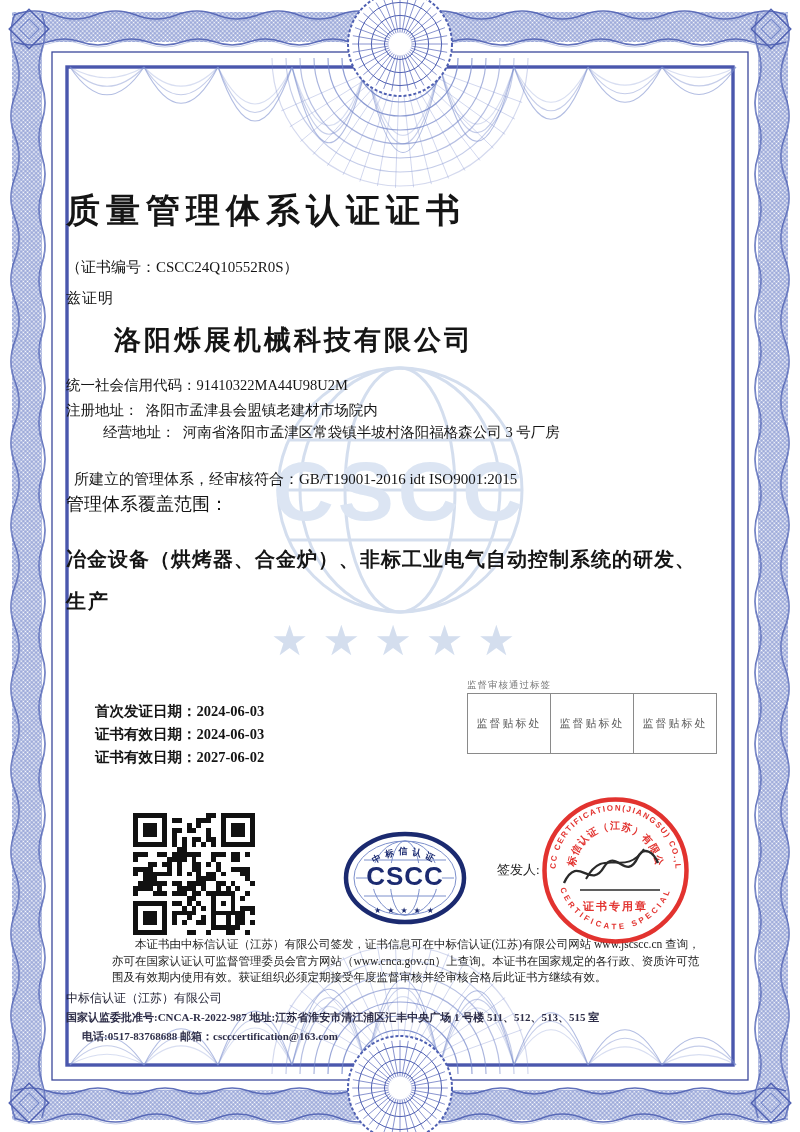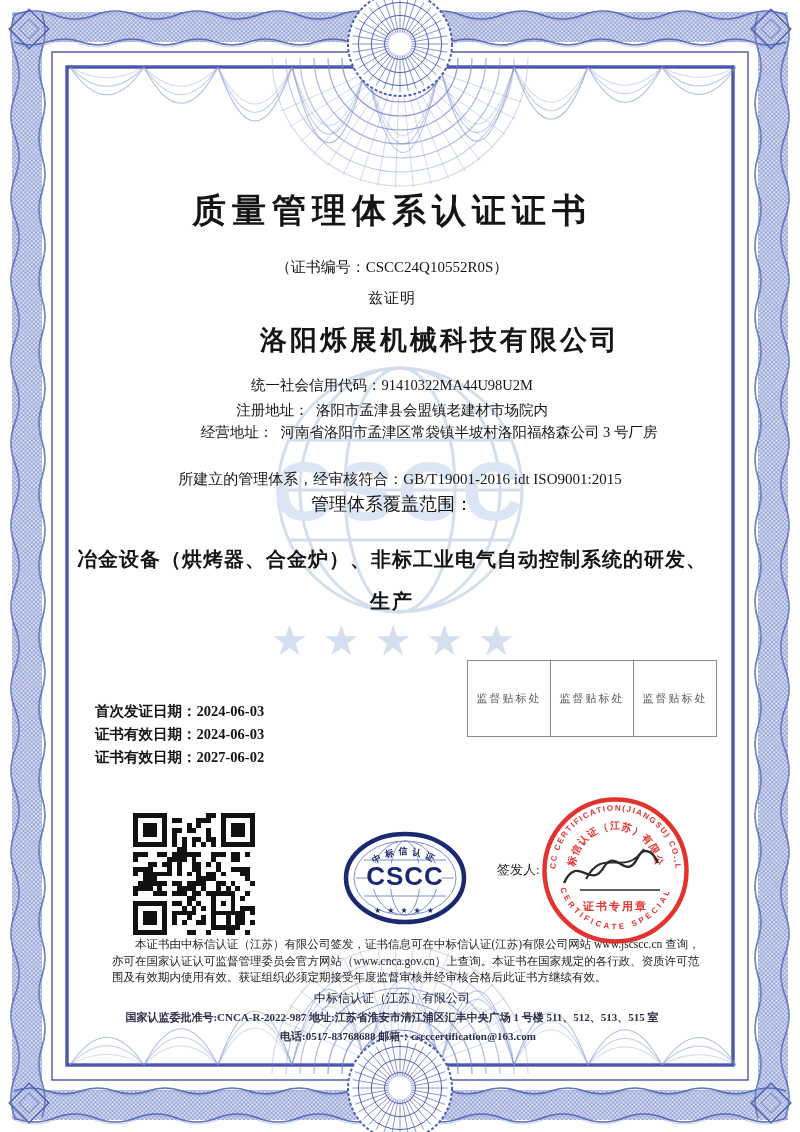--- a/index.html
+++ b/index.html
@@ -3,36 +3,36 @@
 <meta charset="utf-8">
 <style>
   html,body{margin:0;padding:0;background:#fff;}
   .page{position:relative;width:800px;height:1132px;background:#fff;overflow:hidden;
         font-family:"Liberation Serif","DejaVu Serif",serif;color:#151515;}
   svg{display:block}
   .abs{position:absolute;}
   #deco{left:0;top:0;z-index:1;pointer-events:none;}
   #watermark{left:210px;top:360px;z-index:1;pointer-events:none;}
   .content{z-index:2;}
-  .ctr{left:58px;width:668px;text-align:center;}
+  .ctr{left:66px;width:668px;text-align:left;}
   .title{top:188px;font-size:34px;font-weight:bold;letter-spacing:6px;}
   .certno{top:258px;font-size:15px;}
   .certify{top:289px;font-size:15px;letter-spacing:1px;}
   .company{top:322px;font-size:27px;font-weight:bold;letter-spacing:3px;margin-left:48px;}
   .credit{top:376px;font-size:14.5px;}
   .addr1{top:401px;font-size:14.5px;}
   .addr2{top:423px;font-size:14.5px;padding-left:37px;}
   .sys{top:470px;font-size:15px;padding-left:8px;}
   .scopelab{top:492px;font-size:18px;}
   .scope1{top:546px;font-size:20px;font-weight:bold;letter-spacing:1px;}
   .scope2{top:588px;font-size:20px;font-weight:bold;letter-spacing:2px;}
   .dates{left:95px;top:700px;font-size:14.5px;font-weight:bold;line-height:23px;}
   .dates .row{white-space:nowrap;text-align:center;}
   .sup-cap{left:467px;top:679px;font-size:9.5px;color:#7a7a7a;letter-spacing:1px;}
-  .sup-table{left:467px;top:660px;width:250px;height:77px;display:flex;background:#fff;
+  .sup-table{left:467px;top:693px;width:250px;height:61px;display:flex;background:#fff;
              border:1px solid #8a8a8a;box-sizing:border-box;z-index:2;}
   .sup-cell{flex:1;display:flex;align-items:center;justify-content:center;
             border-right:1px solid #8a8a8a;font-size:11px;color:#5e5e5e;letter-spacing:2px;}
   .sup-cell:last-child{border-right:none;}
   #qr{left:133px;top:813px;z-index:3;}
   #logo{left:342px;top:827px;z-index:3;}
   #stamp{left:528px;top:783px;z-index:4;opacity:.93;}
   .issuer{left:497px;top:861px;font-size:13px;color:#222;z-index:3;}
   .para{left:112px;top:936px;width:592px;font-size:11.5px;line-height:16.5px;
         text-indent:2em;color:#1d1d1d;z-index:3;}

